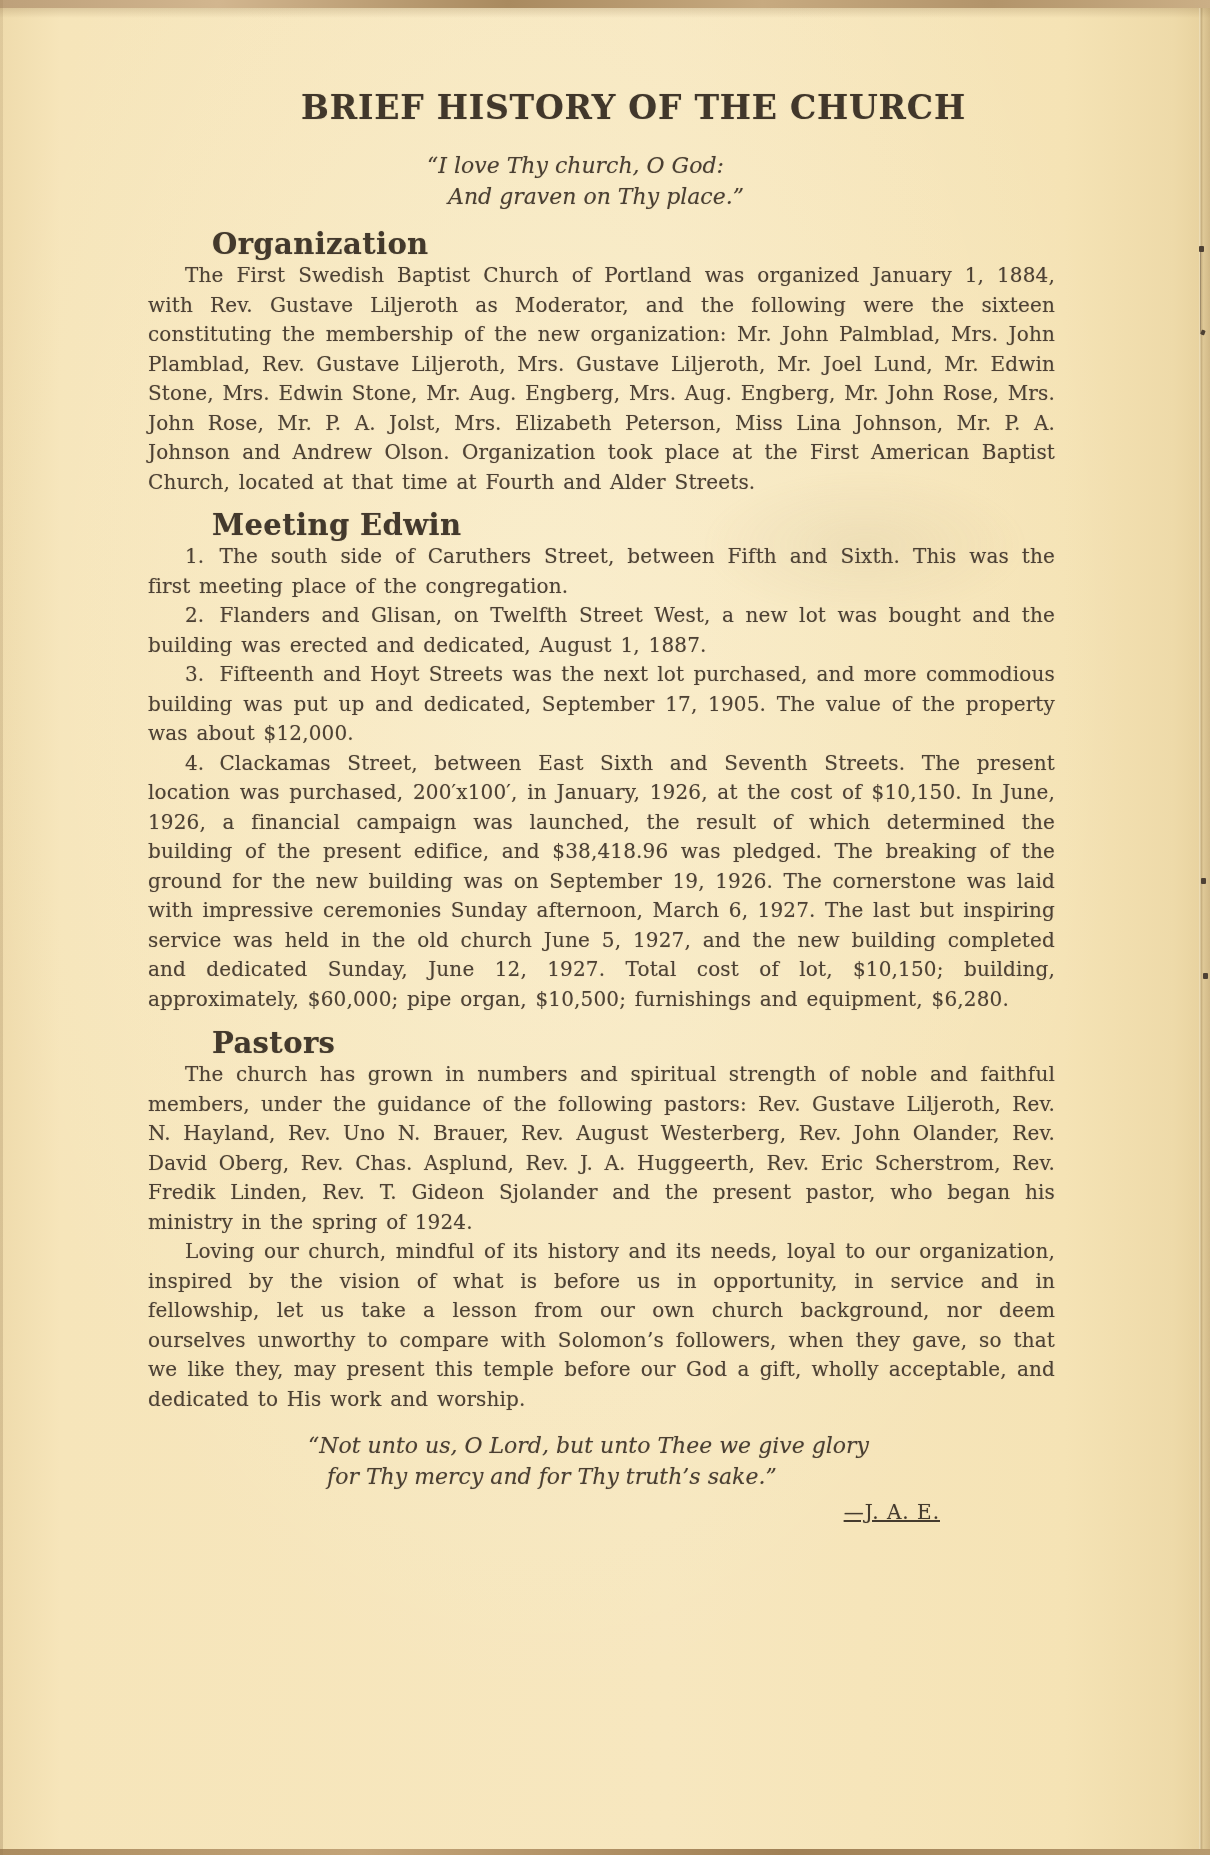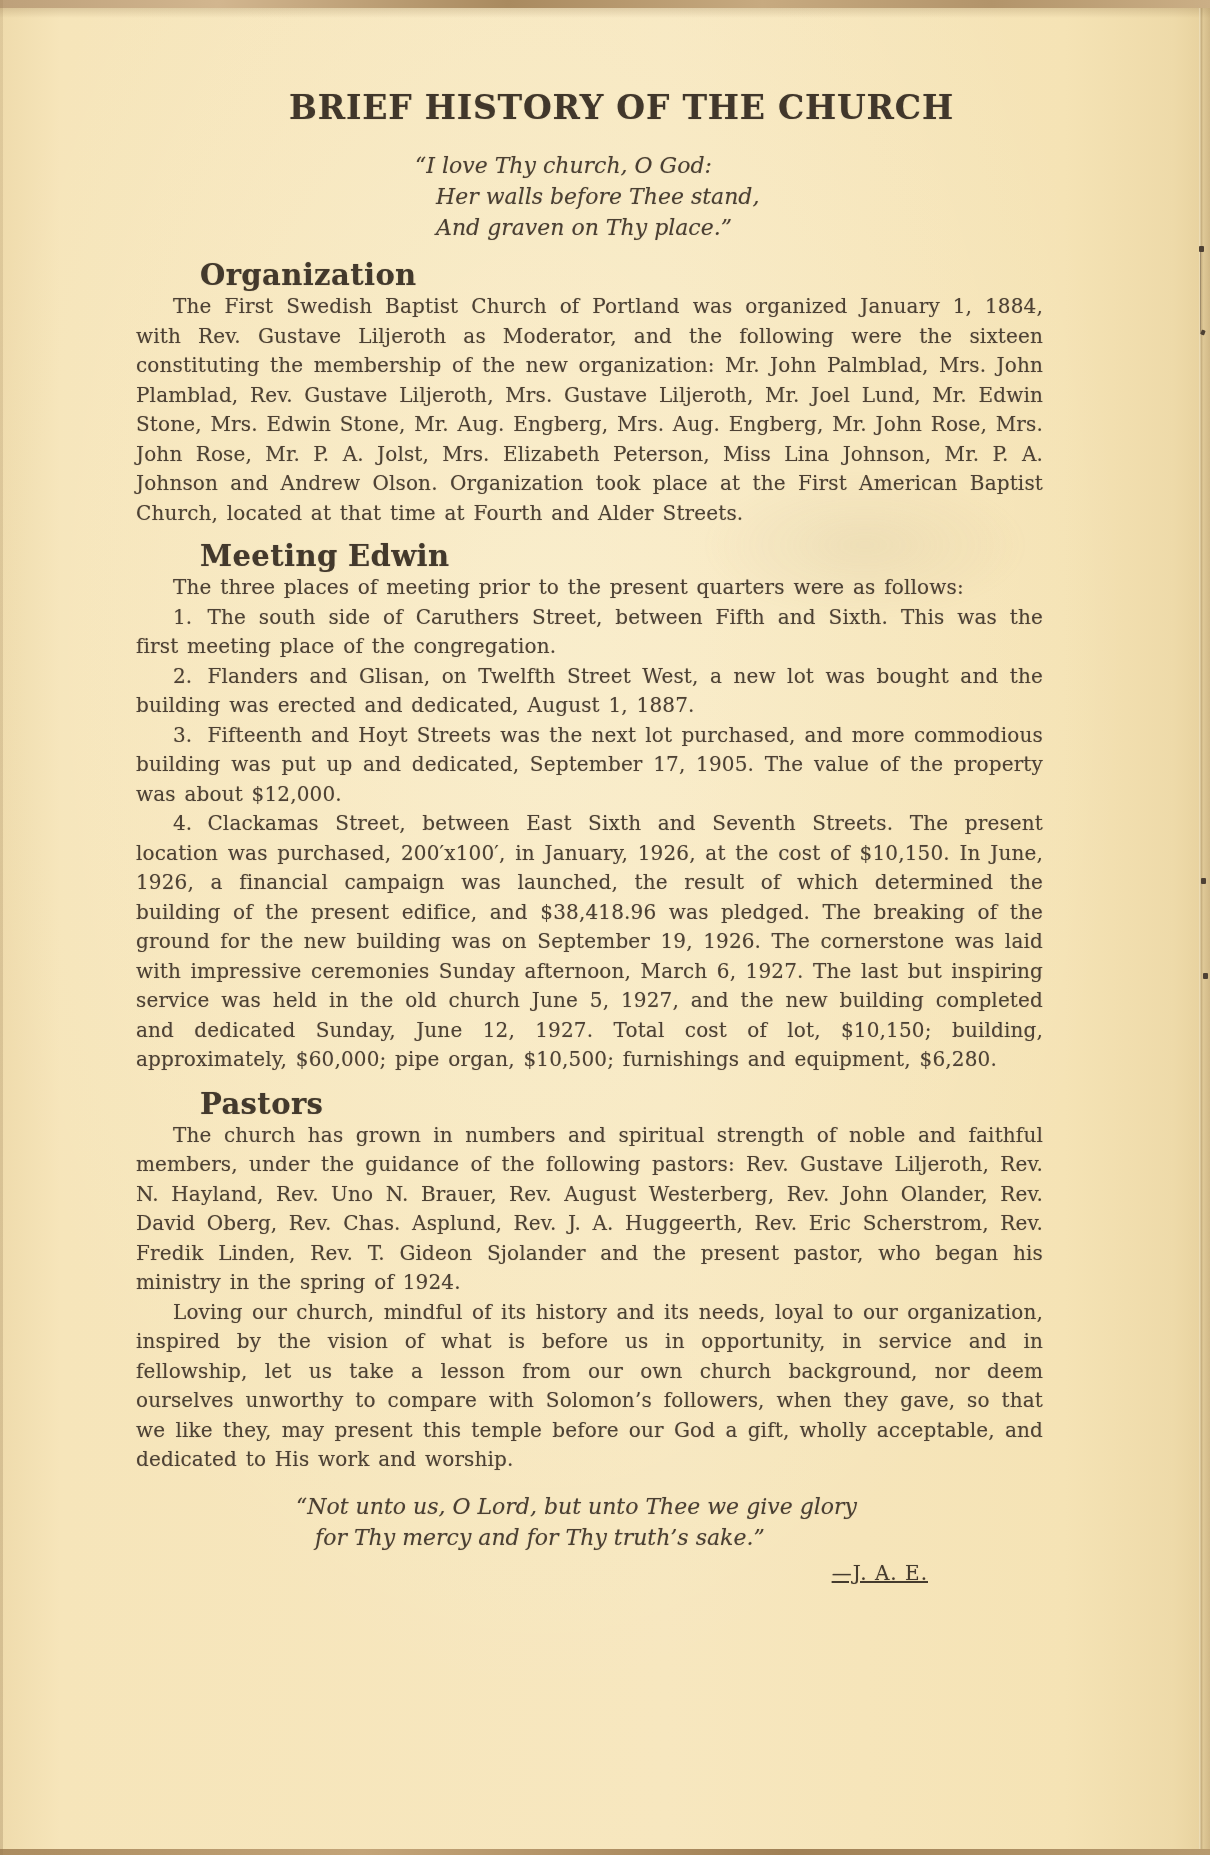--- a/index.html
+++ b/index.html
@@ -29,21 +29,21 @@
   .speck{position:absolute;background:#4e4134;border-radius:1px;}
   .speck.s1{left:1199px;top:246px;width:5px;height:6px;}
   .speck.s2{left:1201px;top:330px;width:4px;height:5px;transform:rotate(20deg);}
   .speck.s3{left:1201px;top:878px;width:5px;height:6px;}
   .speck.s4{left:1203px;top:973px;width:5px;height:6px;}
   .crease-hair{position:absolute;left:1200px;top:252px;width:1px;height:82px;background:rgba(90,72,50,0.45);}
   .smudge{position:absolute;left:700px;top:470px;width:330px;height:150px;
     background:radial-gradient(ellipse,rgba(170,145,100,0.10),rgba(170,145,100,0) 70%);
     filter:blur(2px);}
 
-  .content{position:absolute;left:136px;top:88px;width:907px;color:#4d4134;}
+  .content{position:absolute;left:148px;top:88px;width:907px;color:#4d4134;}
   .ink{text-shadow:0 0 1px rgba(77,65,52,0.38);}
 
   h1{margin:0;padding-left:64px;text-align:center;
      font-size:33px;font-weight:bold;letter-spacing:0.8px;color:#41372b;
      text-shadow:0 0 1px rgba(65,55,43,0.45);}
   h2{margin:0;padding-left:64px;text-align:left;
      font-size:29px;font-weight:bold;letter-spacing:0.4px;color:#43392c;
      text-shadow:0 0 1px rgba(67,57,44,0.45);}
   .h2-org{margin-top:15px;}
   .h2-meet{margin-top:11px;}
@@ -82,29 +82,27 @@
   <div class="speck s2"></div>
   <div class="speck s3"></div>
   <div class="speck s4"></div>
 
   <div class="content">
 
     <h1>BRIEF HISTORY OF THE CHURCH</h1>
 
     <div class="quote ink">
       <div class="qline">“I love Thy church, O God:</div>
-      <div class="qline">Her walls before Thee stand,</div>
       <div class="qline">And graven on Thy place.”</div>
     </div>
 
     <h2 class="h2-org">Organization</h2>
     <p class="body ink mt-first">The First Swedish Baptist Church of Portland was organized January 1, 1884, with Rev. Gustave Liljeroth as Moderator, and the following were the sixteen constituting the membership of the new organization: Mr. John Palmblad, Mrs. John Plamblad, Rev. Gustave Liljeroth, Mrs. Gustave Liljeroth, Mr. Joel Lund, Mr. Edwin Stone, Mrs. Edwin Stone, Mr. Aug. Engberg, Mrs. Aug. Engberg, Mr. John Rose, Mrs. John Rose, Mr. P. A. Jolst, Mrs. Elizabeth Peterson, Miss Lina Johnson, Mr. P. A. Johnson and Andrew Olson. Organization took place at the First American Baptist Church, located at that time at Fourth and Alder Streets.</p>
 
     <h2 class="h2-meet">Meeting Edwin</h2>
-    <p class="body ink mt-para">The three places of meeting prior to the present quarters were as follows:</p>
 
     <p class="body ink mt-item"><span class="num">1.</span><span>The south side of Caruthers Street, between Fifth and Sixth. This was the first meeting place of the congregation.</span></p>
     <p class="body ink mt-item"><span class="num">2.</span><span>Flanders and Glisan, on Twelfth Street West, a new lot was bought and the building was erected and dedicated, August 1, 1887.</span></p>
     <p class="body ink mt-item"><span class="num">3.</span><span>Fifteenth and Hoyt Streets was the next lot purchased, and more commodious building was put up and dedicated, September 17, 1905. The value of the property was about $12,000.</span></p>
     <p class="body ink mt-item"><span class="num">4.</span><span>Clackamas Street, between East Sixth and Seventh Streets. The present location was purchased, 200′x100′, in January, 1926, at the cost of $10,150. In June, 1926, a financial campaign was launched, the result of which determined the building of the present edifice, and $38,418.96 was pledged. The breaking of the ground for the new building was on September 19, 1926. The cornerstone was laid with impressive ceremonies Sunday afternoon, March 6, 1927. The last but inspiring service was held in the old church June 5, 1927, and the new building completed and dedicated Sunday, June 12, 1927. Total cost of lot, $10,150; building, approximately, $60,000; pipe organ, $10,500; furnishings and equipment, $6,280.</span></p>
 
     <h2 class="h2-pastors">Pastors</h2>
     <p class="body ink mt-para">The church has grown in numbers and spiritual strength of noble and faithful members, under the guidance of the following pastors: Rev. Gustave Liljeroth, Rev. N. Hayland, Rev. Uno N. Brauer, Rev. August Westerberg, Rev. John Olander, Rev. David Oberg, Rev. Chas. Asplund, Rev. J. A. Huggeerth, Rev. Eric Scherstrom, Rev. Fredik Linden, Rev. T. Gideon Sjolander and the present pastor, who began his ministry in the spring of 1924.</p>
     <p class="body ink mt-item">Loving our church, mindful of its history and its needs, loyal to our organization, inspired by the vision of what is before us in opportunity, in service and in fellowship, let us take a lesson from our own church background, nor deem ourselves unworthy to compare with Solomon’s followers, when they gave, so that we like they, may present this temple before our God a gift, wholly acceptable, and dedicated to His work and worship.</p>
 

